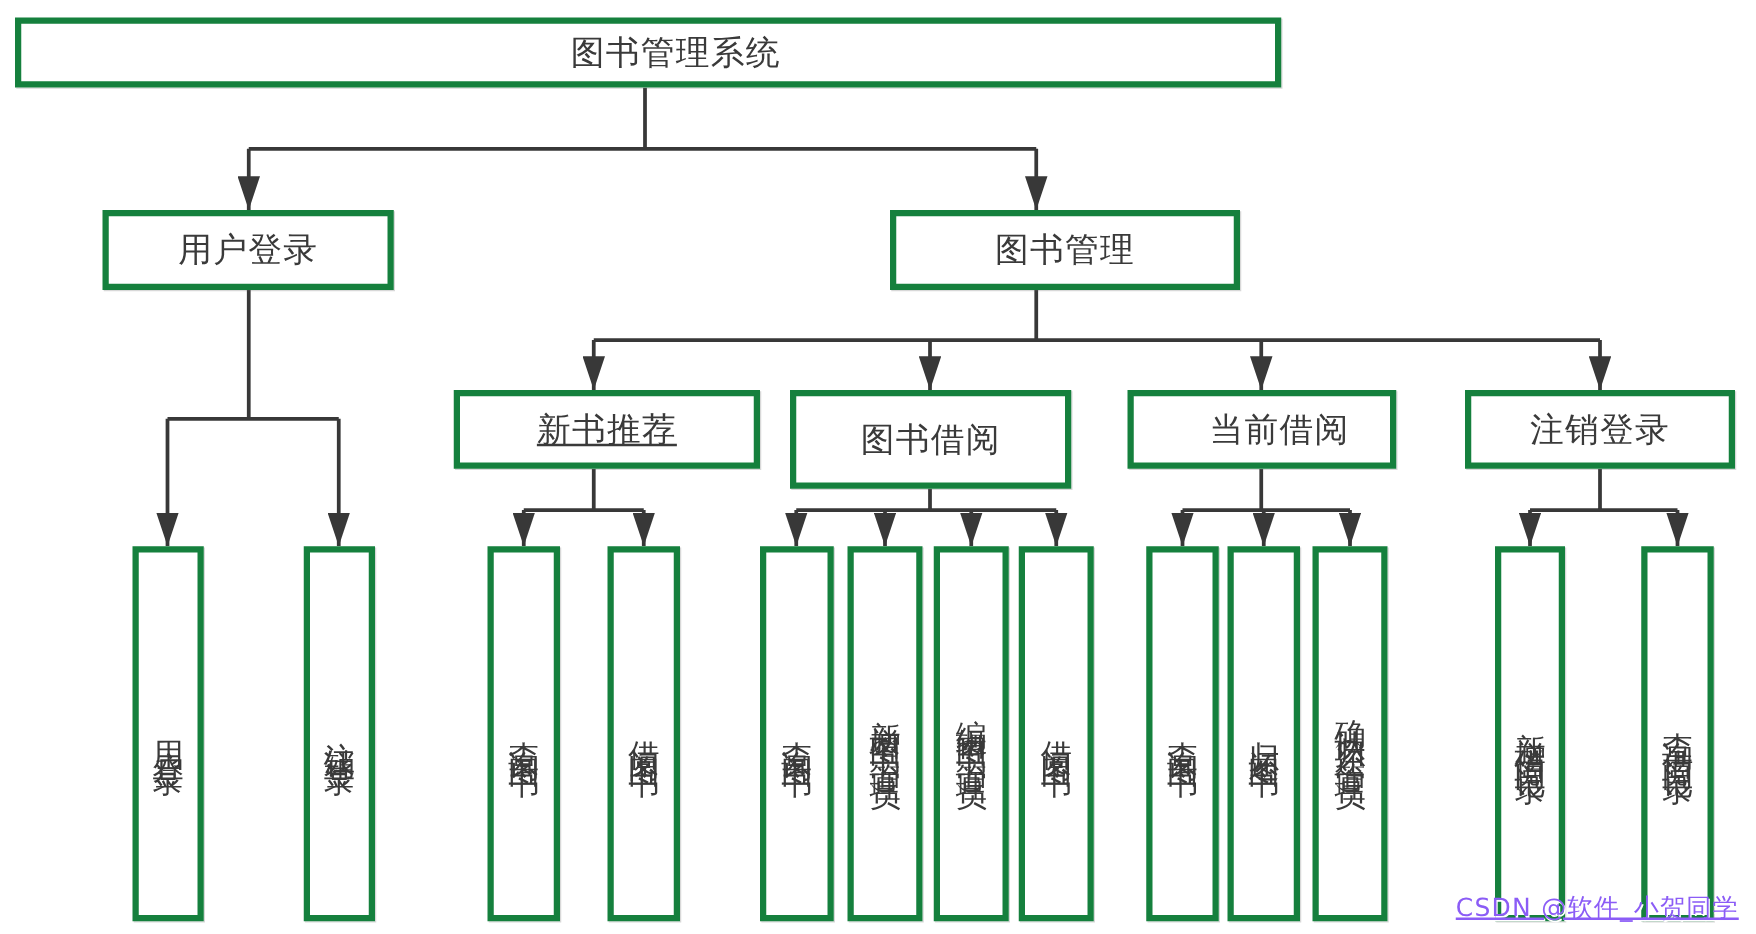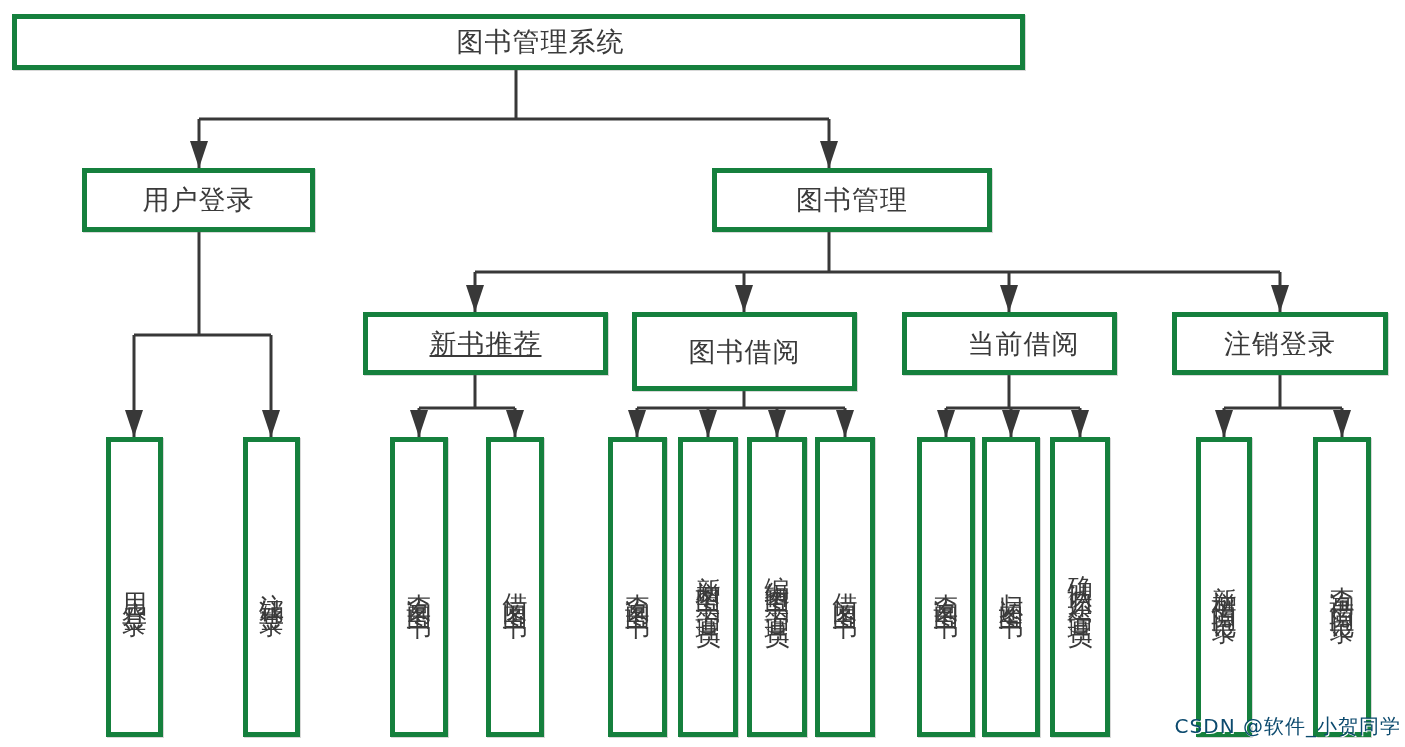--- a/index.html
+++ b/index.html
@@ -26,28 +26,29 @@
   .h-node { font-size: 27px; letter-spacing: 1px; white-space: nowrap; }
   .root-node span { padding-left: 44px; }
   .leaf span {
     writing-mode: vertical-rl;
     font-size: 25px;
     letter-spacing: 7px;
     line-height: 1;
   }
   .watermark {
     position: absolute;
-    right: 4px;
+    right: 14px;
     bottom: 7px;
     font-size: 20px;
     letter-spacing: 1px;
-    color: #0c4a6e;
+    color: #8b5cf6;
     text-shadow: 1px 1px 0 #ffffff;
     white-space: nowrap;
     pointer-events: none;
+    text-decoration: underline;
   }
 </style>
 </head>
 <body>
 
 <div class="canvas">
 
   <svg class="connectors" width="1405" height="747" viewBox="0 0 1405 747">
     <defs>
       <marker id="arw" viewBox="0 0 27 18" refX="27" refY="9" markerWidth="27" markerHeight="18" markerUnits="userSpaceOnUse" orient="auto">

